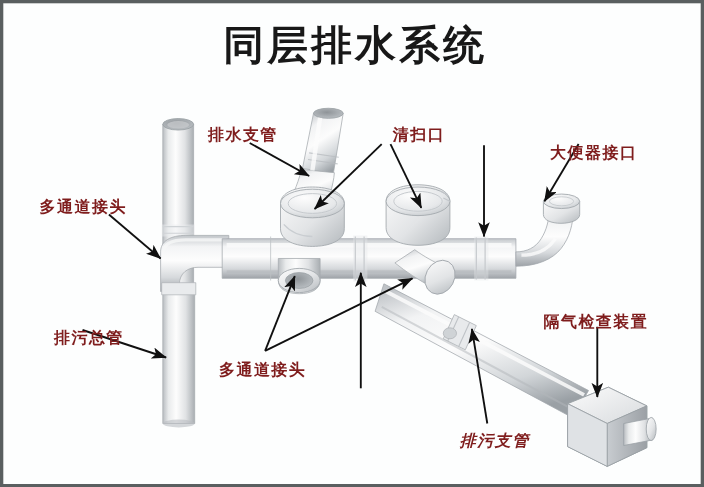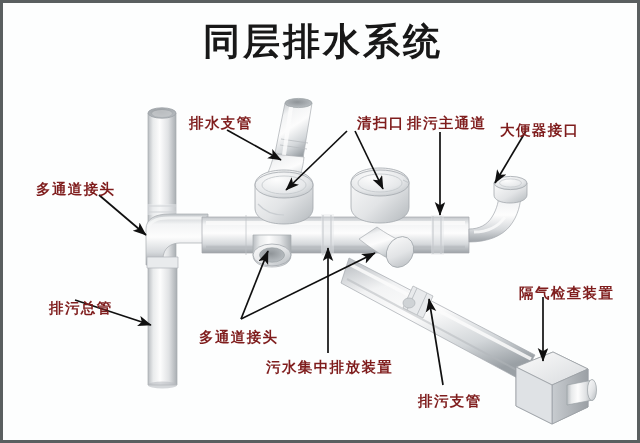--- a/index.html
+++ b/index.html
@@ -223,22 +223,20 @@
       <path d="M238,316 L265,248"></path>
       <path d="M238,316 L372,250"></path>
       <path d="M325,350 L325,245"></path>
       <path d="M440,382 L426,296"></path>
       <path d="M540,294 L540,358"></path>
     </g>
   </svg>
 
   <div class="label" style="left:186px;top:113px;">排水支管</div>
   <div class="label" style="left:328px;top:113px;margin-left:26px;">清扫口</div>
-  <div class="label" style="left:404px;top:113px;">排污主通道</div>
-  <div class="label" style="left:497px;top:120px;">大便器接口</div>
+  <div class="label" style="left:497px;top:130px;">大便器接口</div>
   <div class="label" style="left:33px;top:179px;text-align:right;">多通道接头</div>
   <div class="label" style="left:46px;top:298px;">排污总管</div>
   <div class="label" style="left:196px;top:327px;">多通道接头</div>
-  <div class="label" style="left:263px;top:357px;">污水集中排放装置</div>
-  <div class="label" style="left:415px;top:391px;">排污支管</div>
-  <div class="label" style="left:516px;top:283px;">隔气检查装置</div>
+  <div class="label" style="left:415px;top:391px;font-style:italic;">排污支管</div>
+  <div class="label" style="left:491px;top:283px;">隔气检查装置</div>
 
 </div>
 
 </body></html>

